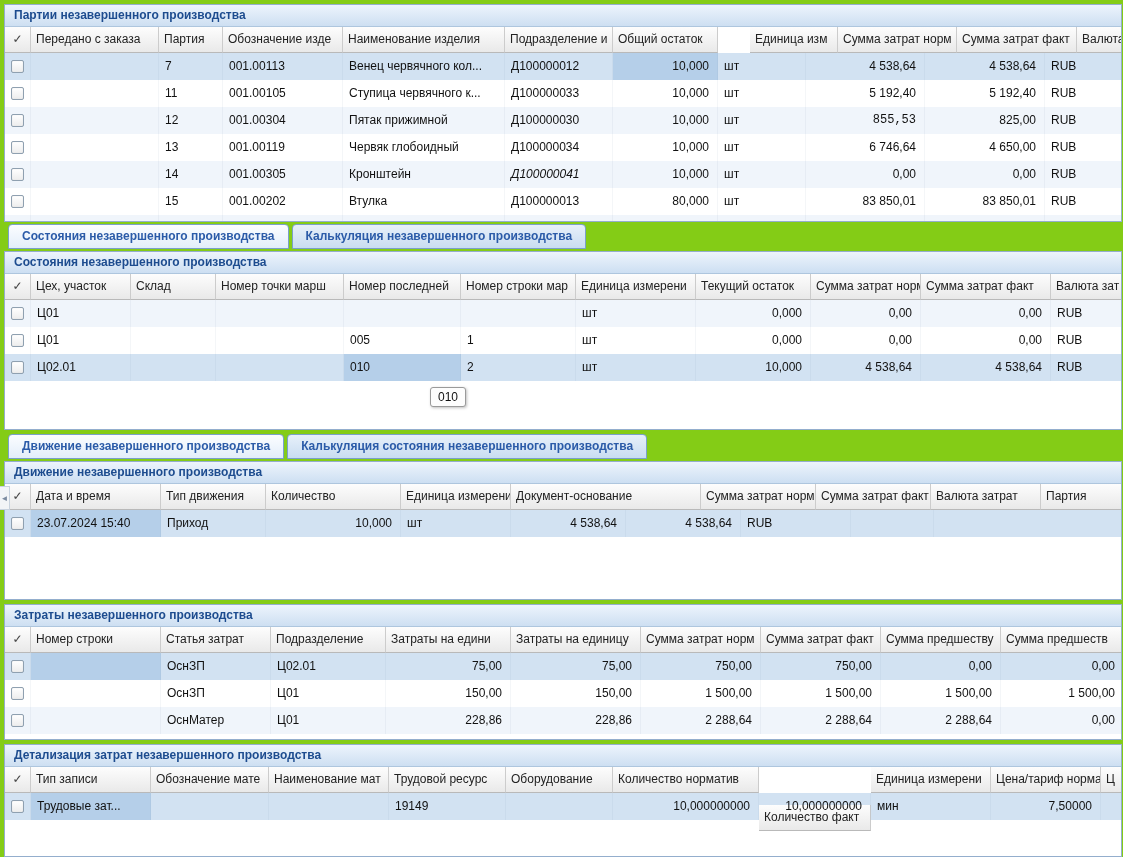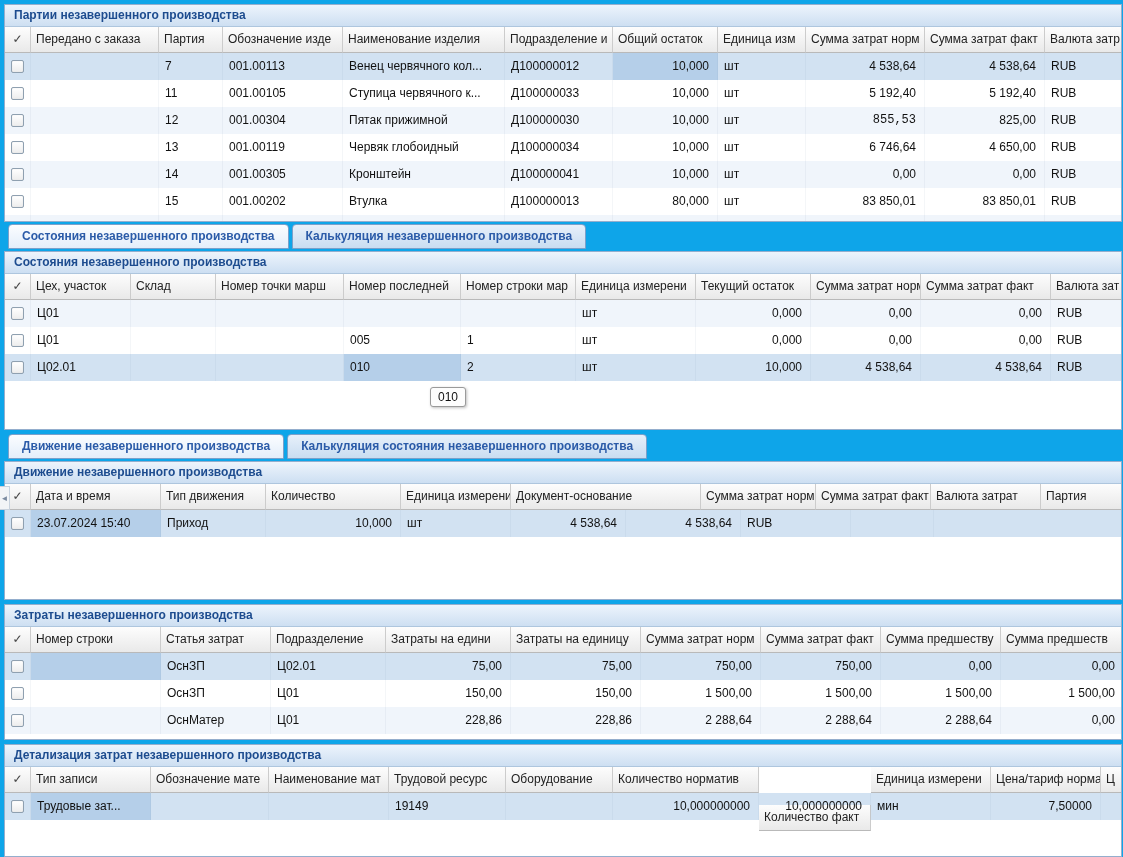--- a/index.html
+++ b/index.html
@@ -3,21 +3,21 @@
 <meta charset="utf-8">
 <style>
   * { box-sizing: border-box; margin: 0; padding: 0; }
   html, body { width: 1123px; height: 857px; overflow: hidden; }
   body {
     font-family: "Liberation Sans", sans-serif;
     font-size: 12px;
     color: #111;
     background: #ffffff;
   }
-  .screen { position: relative; width: 1123px; height: 857px; background: #0ea5e9; }
+  .screen { position: relative; width: 1123px; height: 857px; background: #84cc16; }
 
   
   .panel {
     position: absolute;
     left: 4px;
     width: 1118px;
     background: #fff;
     border: 1px solid #94aecd;
     overflow: hidden;
   }
@@ -132,21 +132,21 @@
   <div class="panel" id="p-batches">
       <div class="panel-title">Партии незавершенного производства</div>
       <div class="grid-head">
         <div class="hcell check">✓</div>
         <div class="hcell" style="width: 128px;">Передано с заказа</div>
         <div class="hcell" style="width: 64px;">Партия</div>
         <div class="hcell" style="width: 120px;">Обозначение изде</div>
         <div class="hcell" style="width: 162px;">Наименование изделия</div>
         <div class="hcell" style="width: 108px;">Подразделение и</div>
         <div class="hcell" style="width: 105px;">Общий остаток</div>
-        <div class="hcell" style="width: 88px;">Единица изм</div>
+        <div class="hcell" style="width: 88px; margin-left: 32px;">Единица изм</div>
         <div class="hcell" style="width: 119px;">Сумма затрат норм</div>
         <div class="hcell" style="width: 120px;">Сумма затрат факт</div>
         <div class="hcell" style="width: 79px;">Валюта затр</div>
       </div>
       <div class="grid-body">
         <div class="row selected">
           <div class="cell check">
             <span class="cb"></span>
           </div>
           <div class="cell" style="width: 128px;"></div>
@@ -206,21 +206,21 @@
           <div class="cell" style="width: 79px;">RUB</div>
         </div>
         <div class="row stripe">
           <div class="cell check">
             <span class="cb"></span>
           </div>
           <div class="cell" style="width: 128px;"></div>
           <div class="cell" style="width: 64px;">14</div>
           <div class="cell" style="width: 120px;">001.00305</div>
           <div class="cell" style="width: 162px;">Кронштейн</div>
-          <div class="cell" style="width: 108px;">Д100000041</div>
+          <div class="cell" style="width: 108px; font-style: italic;">Д100000041</div>
           <div class="cell num" style="width: 105px;">10,000</div>
           <div class="cell" style="width: 88px;">шт</div>
           <div class="cell num" style="width: 119px;">0,00</div>
           <div class="cell num" style="width: 120px;">0,00</div>
           <div class="cell" style="width: 79px;">RUB</div>
         </div>
         <div class="row">
           <div class="cell check">
             <span class="cb"></span>
           </div>

